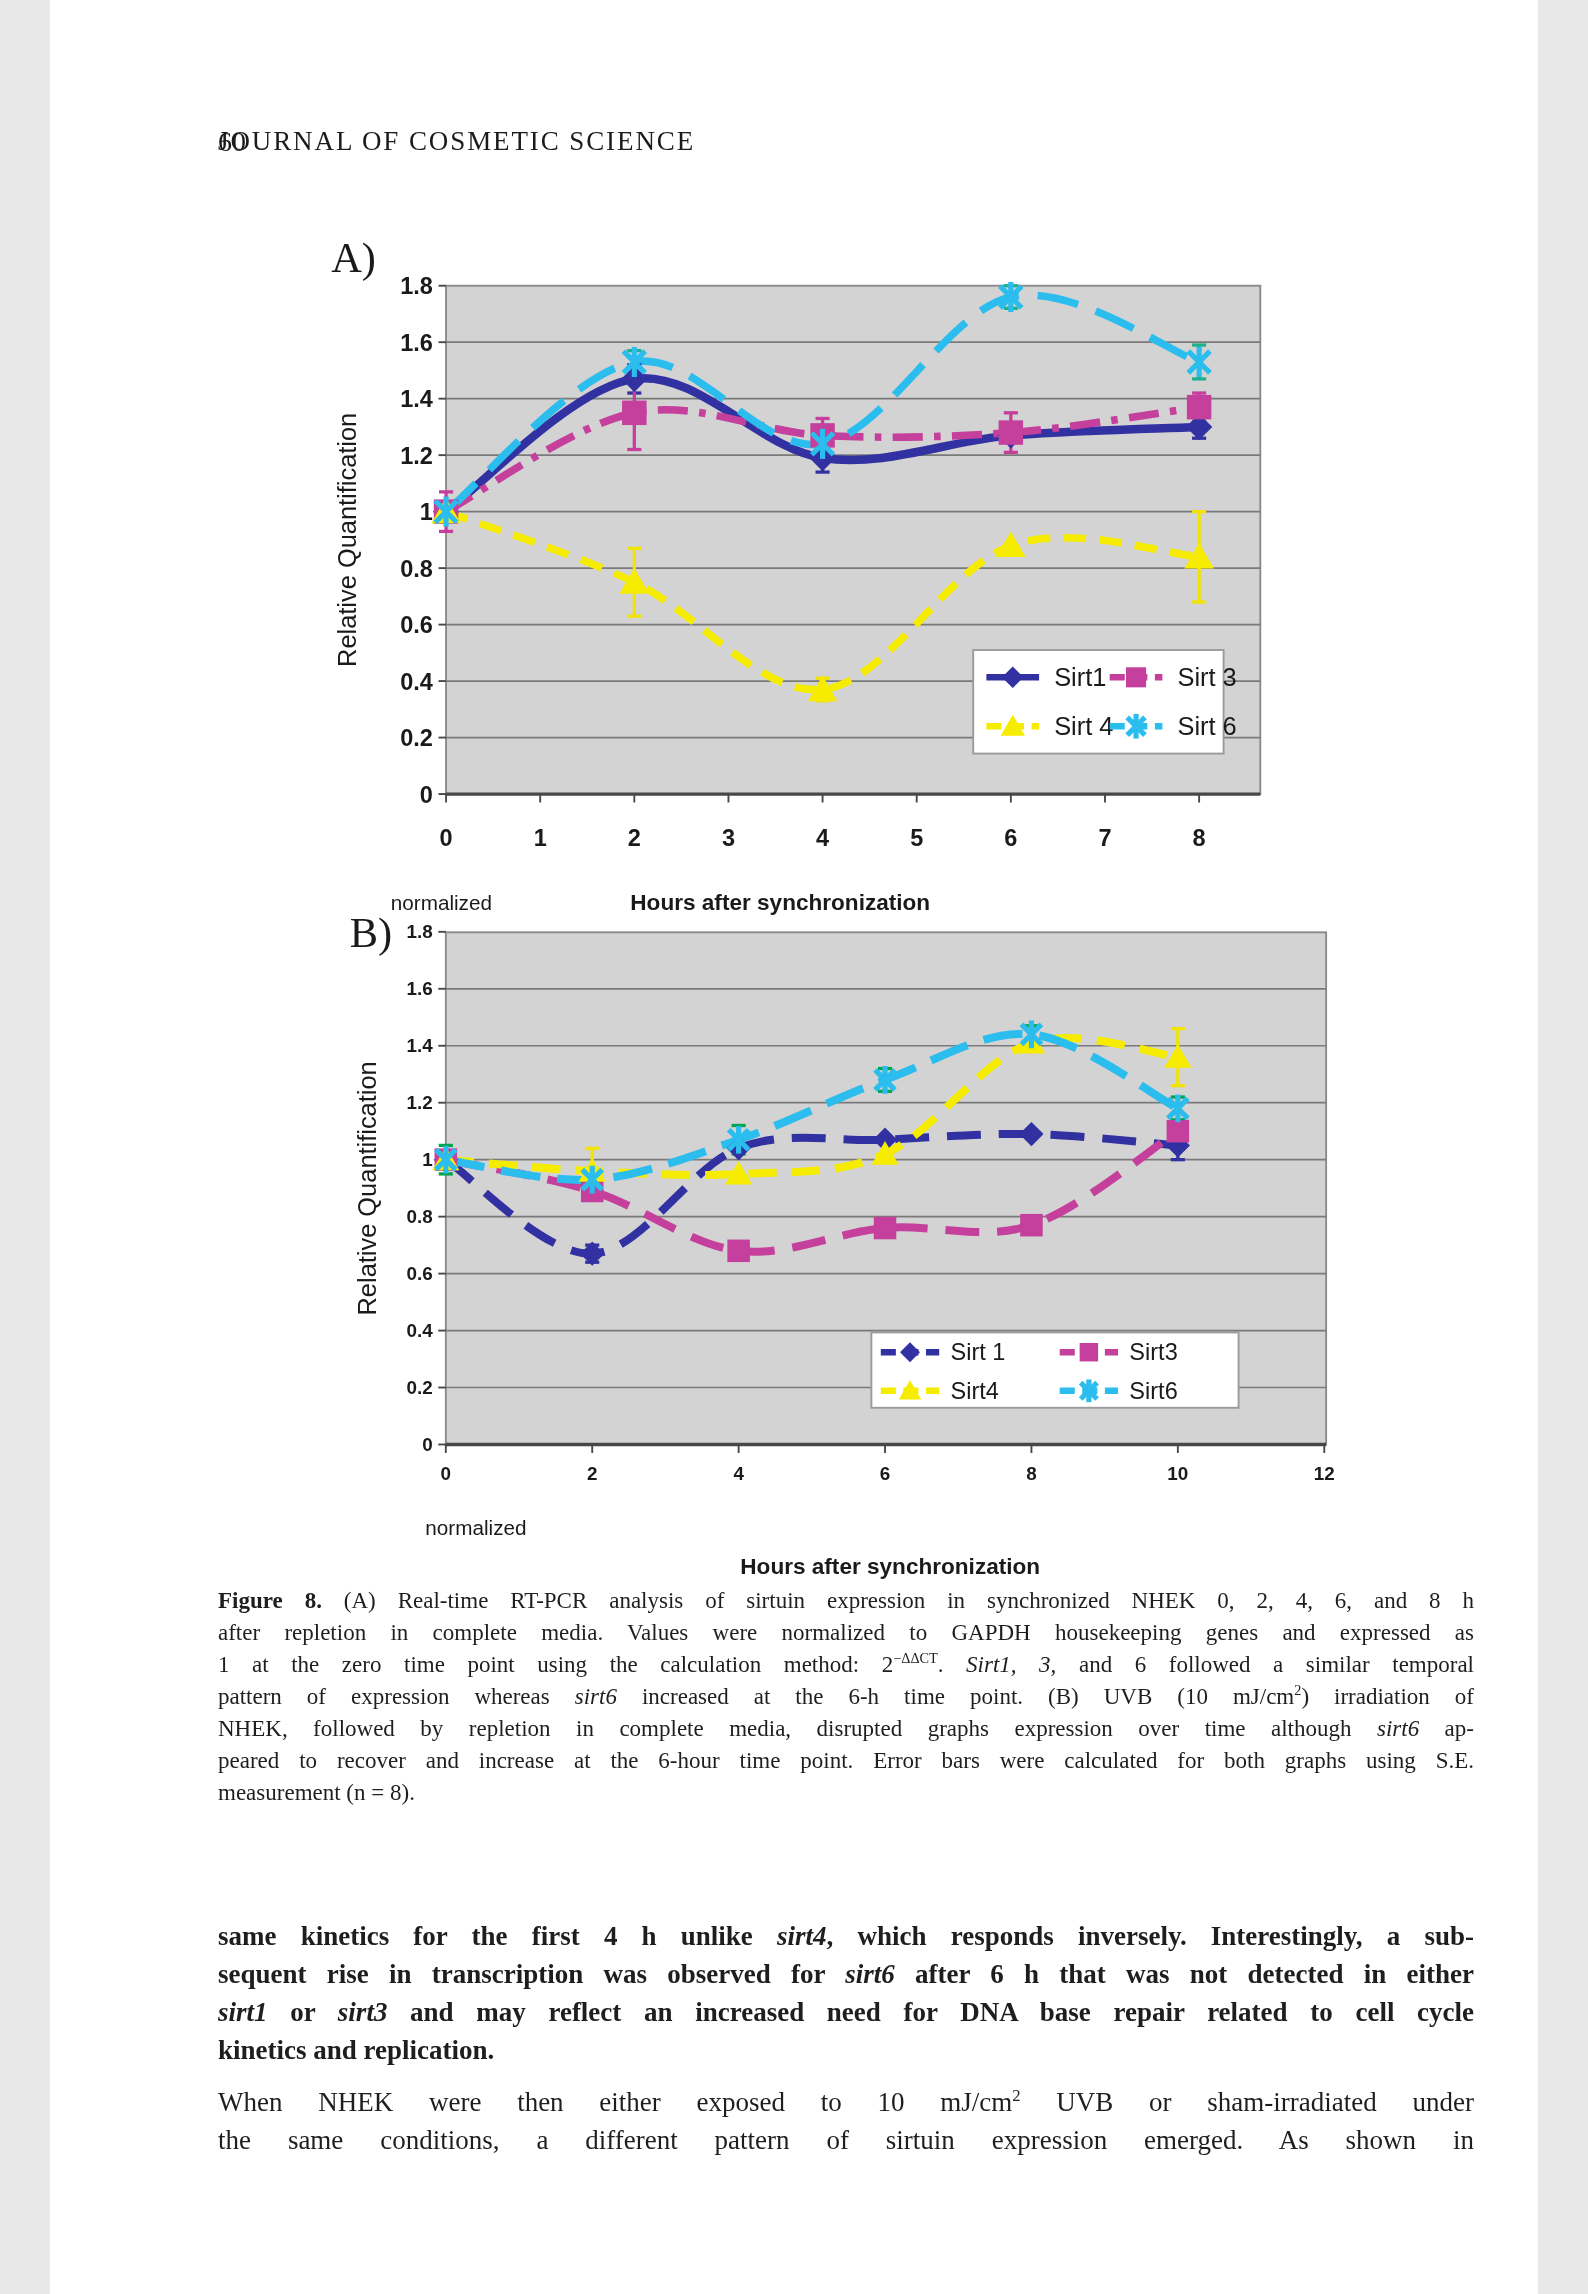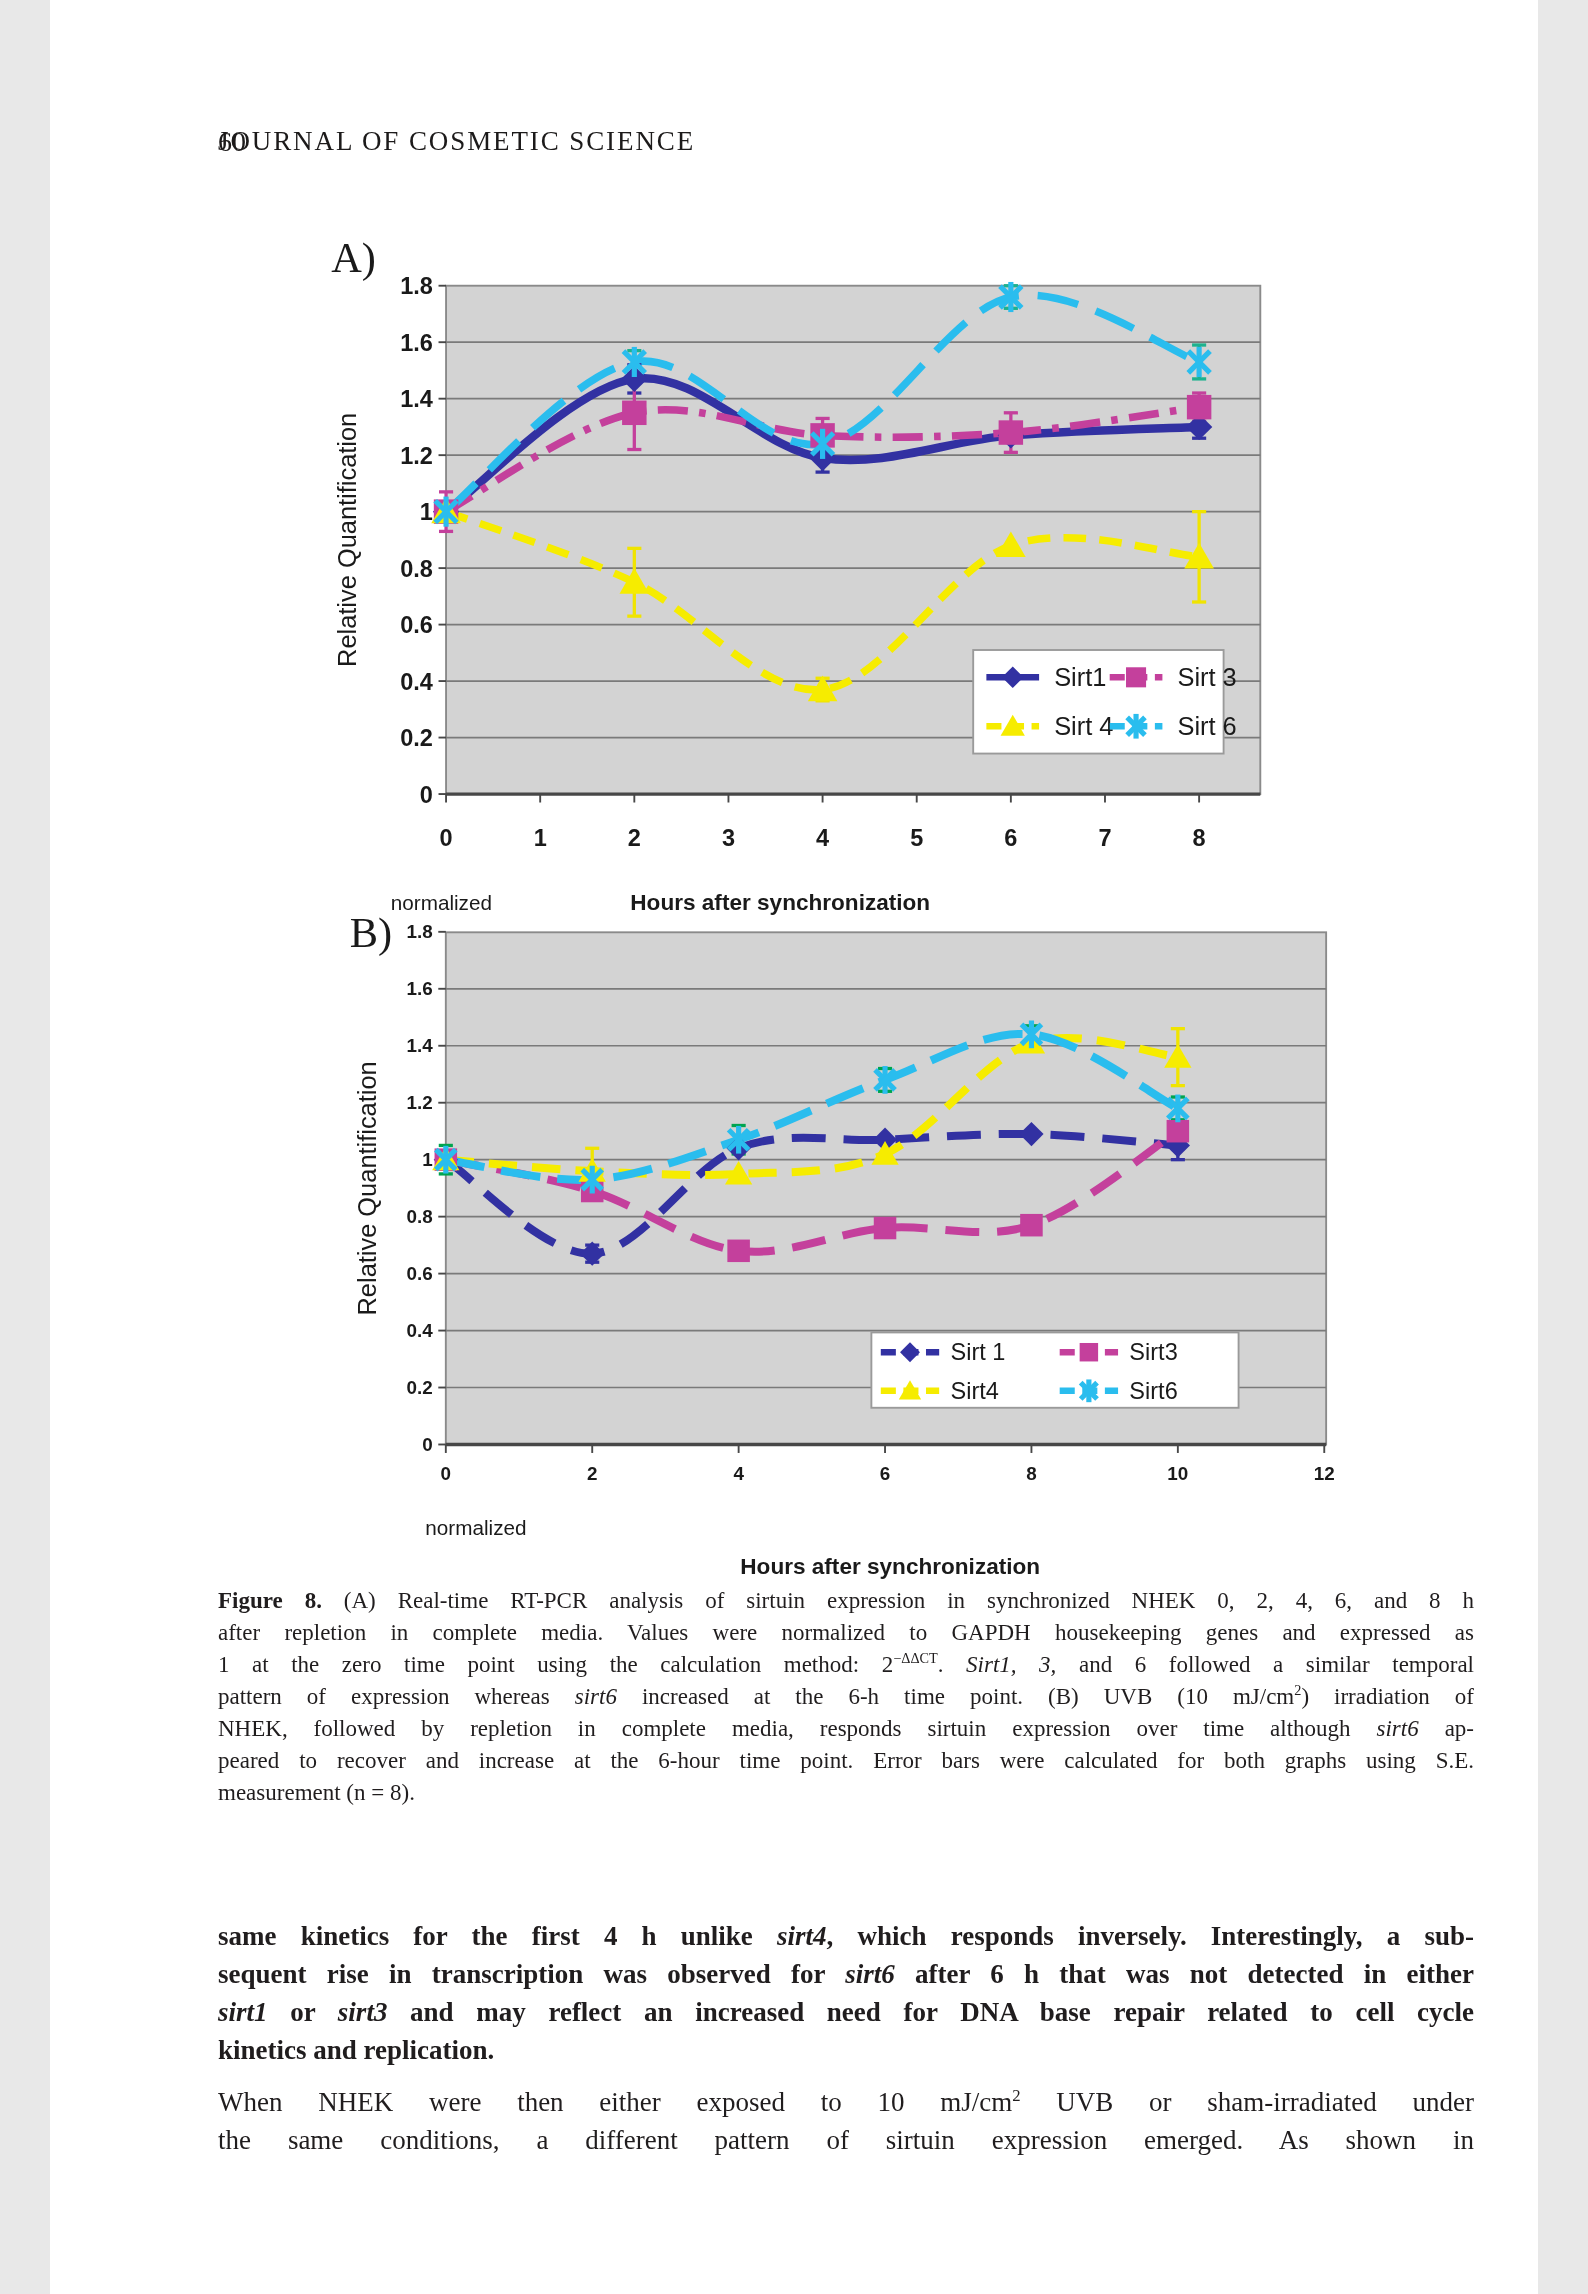--- a/index.html
+++ b/index.html
@@ -378,21 +378,21 @@
       <text x="66" y="322" font-family="&quot;Liberation Sans&quot;, sans-serif" font-size="27" font-weight="400" fill="#1a1a1a" text-anchor="middle" transform="rotate(-90 66 322)">Relative Quantification</text>
       <text x="172" y="690" font-family="&quot;Liberation Sans&quot;, sans-serif" font-size="22" font-weight="400" fill="#1a1a1a" text-anchor="middle">normalized</text>
       <text x="612" y="732" font-family="&quot;Liberation Sans&quot;, sans-serif" font-size="24" font-weight="600" fill="#1a1a1a" text-anchor="middle">Hours after synchronization</text>
     </svg>
 
   <div class="caption" id="caption">
       <div class="line just"><span class="b">Figure 8.</span><span>  (A) Real-time RT-PCR analysis of sirtuin expression in synchronized NHEK 0, 2, 4, 6, and 8 h</span></div>
       <div class="line just"><span>after repletion in complete media. Values were normalized to GAPDH housekeeping genes and expressed as</span></div>
       <div class="line just"><span>1 at the zero time point using the calculation method: 2</span><sup>−ΔΔCT</sup><span>. </span><span class="i">Sirt1, 3,</span><span> and 6 followed a similar temporal</span></div>
       <div class="line just"><span>pattern of expression whereas </span><span class="i">sirt6</span><span> increased at the 6-h time point. (B) UVB (10 mJ/cm</span><sup>2</sup><span>) irradiation of</span></div>
-      <div class="line just"><span>NHEK, followed by repletion in complete media, responds sirtuin expression over time although </span><span class="i">sirt6</span><span> ap-</span></div>
+      <div class="line just"><span>NHEK, followed by repletion in complete media, disrupted graphs expression over time although </span><span class="i">sirt6</span><span> ap-</span></div>
       <div class="line just"><span>peared to recover and increase at the 6-hour time point. Error bars were calculated for both graphs using S.E.</span></div>
       <div class="line lft"><span>measurement (n = 8).</span></div>
     </div>
 
   <div class="bodytext p1" id="para1">
       <div class="line just"><span>same kinetics for the first 4 h unlike </span><span class="i">sirt4</span><span>, which responds inversely. Interestingly, a sub-</span></div>
       <div class="line just"><span>sequent rise in transcription was observed for </span><span class="i">sirt6</span><span> after 6 h that was not detected in either</span></div>
       <div class="line just"><span class="i">sirt1</span><span> or </span><span class="i">sirt3</span><span> and may reflect an increased need for DNA base repair related to cell cycle</span></div>
       <div class="line lft"><span>kinetics and replication.</span></div>
     </div>

